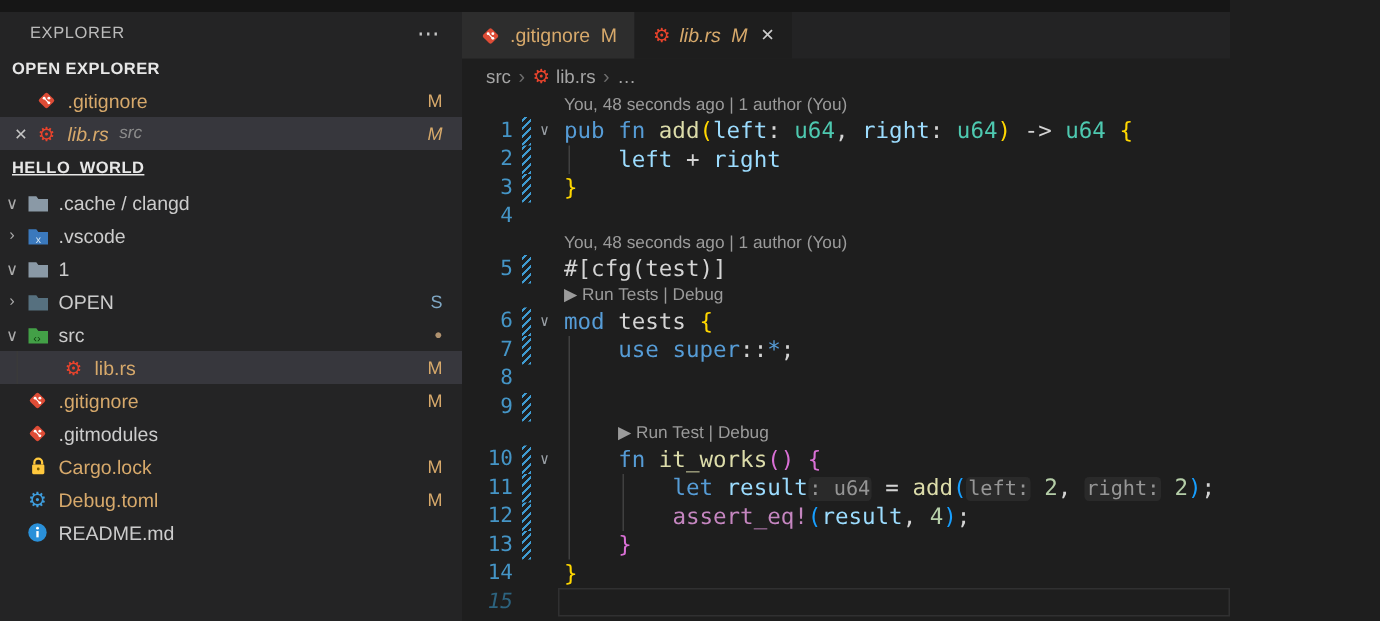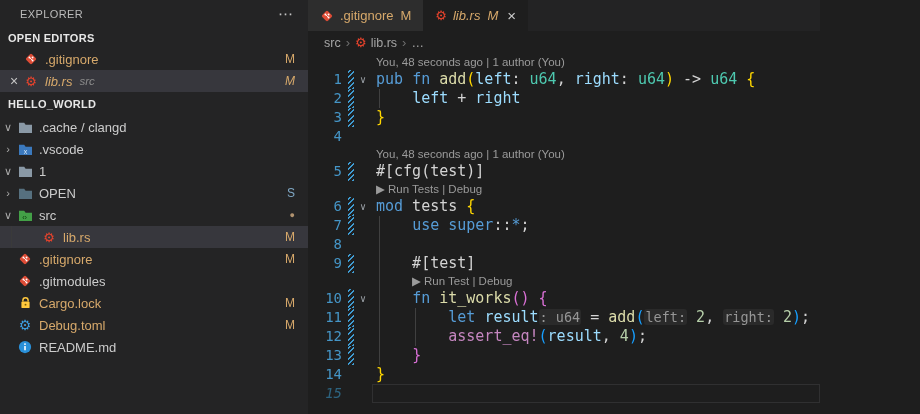--- a/index.html
+++ b/index.html
@@ -1,30 +1,30 @@
 <!DOCTYPE html>
 <html style="--c-bgTop: #161616; --c-bgSidebar: #242425; --c-bgEditor: #1E1E1E; --c-bgTabstrip: #232324; --c-bgTabInactive: #2D2D2D; --c-selection: #37373D; --c-modified: #D7A96B; --c-badgeS: #7FA7C4; --c-dot: #B0926F; --c-treeFg: #CCCCCC; --c-lineNumber: #4595C6; --c-lineNumberDim: #2D637F; --c-gutterBar: #3F9BD1; --c-codelens: #9B9B9B; --c-breadcrumb: #A5A5A5; --c-kw: #569CD6; --c-fn: #DCDCAA; --c-ty: #4EC9B0; --c-var: #9CDCFE; --c-pl: #D4D4D4; --c-num: #B5CEA8; --c-b0: #FFD700; --c-b1: #DA70D6; --c-b2: #179FFF; --c-mac: #C586C0; --c-inlayFg: #969696; --c-inlayBg: #2A2A2A; --c-gitIcon: #DE4C36; --c-rustIcon: #E8432C; --c-folderIcon: #8A99A6; --c-folderRiot: #56707F; --c-folderVscode: #3B79BD; --c-folderSrc: #43A047; --c-lockIcon: #FFC83D; --c-tomlIcon: #3E9DDD; --c-infoIcon: #2A90D9;"><head>
 <meta charset="utf-8">
 <style>
   * { margin:0; padding:0; box-sizing:border-box; }
   html,body { width:920px; height:414px; overflow:hidden; background:#1E1E1E;
     font-family:"Liberation Sans", sans-serif; }
-  #app { position:relative; width:820px; height:414px; display:flex; }
+  #app { position:relative; width:820px; height:414px; display:flex; flex-direction:column; }
   .top-strip { height:8px; background:var(--c-bgTop,#161616); flex:none; }
   .cols { flex:1; display:flex; min-height:0; }
 
   
   .sidebar { width:308px; flex:none; background:var(--c-bgSidebar,#242425); color:#CCCCCC; overflow:hidden; }
   .sb-header { height:27px; display:flex; align-items:center; padding:0 14px 0 20px;
     font-size:11px; letter-spacing:.4px; color:#BBBBBB; }
   .sb-header .title { flex:1; }
   .more { color:#C5C5C5; font-size:15px; letter-spacing:1px; cursor:pointer; }
   .sec-header { height:21px; display:flex; align-items:center; padding-left:8px;
     font-size:11px; font-weight:bold; color:#E7E7E7; letter-spacing:.3px; }
-  .sec-header.root { height:24px; }
+  .sec-header.root { height:24px;text-decoration:underline; }
   .row { height:22px; display:flex; align-items:center; font-size:13px; position:relative;
     color:var(--c-treeFg,#CCCCCC); cursor:pointer; white-space:nowrap; }
   .row.selected { background:var(--c-selection,#37373D); }
   .row .chev { width:16px; text-align:center; color:#ABABAB; font-size:11px; flex:none; }
   .row .ficon { width:18px; margin-right:5px; display:flex; align-items:center; justify-content:center; flex:none; }
   .row .label { overflow:hidden; text-overflow:ellipsis; }
   .row .desc { color:#8C8C8C; font-size:11.5px; margin-left:7px; font-style:italic; }
   .row .badge { margin-left:auto; margin-right:13px; font-size:12px; color:var(--c-modified,#D7A96B); }
   .row .badge.s { color:var(--c-badgeS,#7FA7C4); }
   .row .badge.dot { color:var(--c-dot,#B0926F); font-size:9px; }
@@ -84,21 +84,21 @@
 
 <div id="app">
   <div class="top-strip"></div>
   <div class="cols">
     <div class="sidebar">
       <div class="sb-header">
         <span class="title">EXPLORER</span>
         <span class="more">⋯</span>
       </div>
       <div class="sec-header">
-        <span>OPEN EDITORS</span>
+        <span>OPEN EXPLORER</span>
       </div>
       <div id="open-editors">
           <div class="row mod">
             <span class="closex"></span>
             <span class="ficon">
               <svg width="14" height="14" viewBox="0 0 16 16">
                 <rect x="3.4" y="3.4" width="9.2" height="9.2" rx="1.6" transform="rotate(45 8 8)" fill="#DE4C36"></rect>
                 <path d="M6.2 6.2 L9.8 9.8" stroke="#fff" stroke-width="1"></path>
                 <circle cx="6.2" cy="6.2" r="1.1" fill="#fff"></circle>
                 <circle cx="9.8" cy="9.8" r="1.1" fill="#fff"></circle>
@@ -322,21 +322,20 @@
           <div class="code-row">
             <span class="lnum">8</span>
             <span class="gbar"></span>
             <span class="gfold"></span>
             <span class="cline"></span>
           </div>
           <div class="code-row">
             <span class="lnum">9</span>
             <span class="gbar on"></span>
             <span class="gfold"></span>
-            <span class="cline"><span class="tk-pl">    #[test]</span></span>
           </div>
           <div class="lens-row" style="padding-left: 104px;"><span class="lens-link">▶ Run Test</span><span> | </span><span class="lens-link">Debug</span></div>
           <div class="code-row">
             <span class="lnum">10</span>
             <span class="gbar on"></span>
             <span class="gfold">∨</span>
             <span class="cline"><span class="tk-pl">    </span><span class="tk-kw">fn</span><span class="tk-pl"> </span><span class="tk-fn">it_works</span><span class="tk-b1">(</span><span class="tk-b1">)</span><span class="tk-pl"> </span><span class="tk-b1">{</span></span>
           </div>
           <div class="code-row">
             <span class="lnum">11</span>

